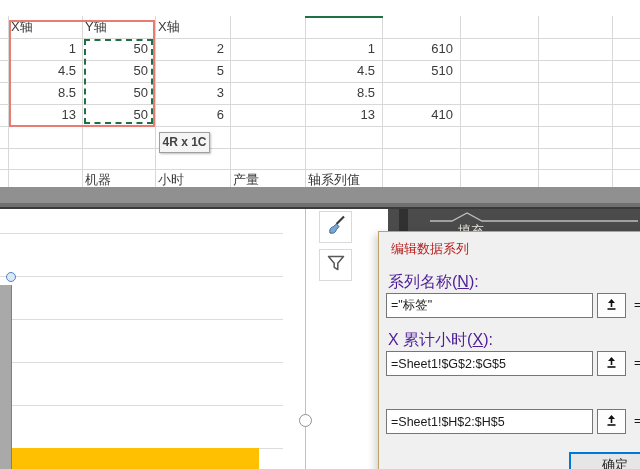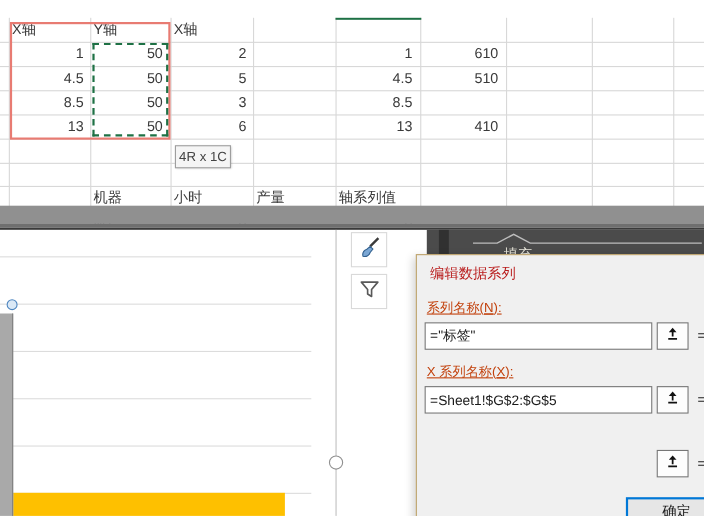--- a/index.html
+++ b/index.html
@@ -11,21 +11,21 @@
   .hgrid{position:absolute;left:0;width:640px;height:1px;background:#d8d8d8;}
   .cell{position:absolute;height:22px;line-height:22px;font-size:13px;color:#3a3a3a;white-space:nowrap;}
   .num{text-align:right;padding-right:3px;box-sizing:border-box;}
   #red-range{position:absolute;left:9px;top:4px;width:146px;height:107px;
              border:2px solid #e87b72;box-sizing:border-box;}
   #green-marquee{position:absolute;left:84px;top:23px;width:69px;height:85px;
              border:2px dashed #1e7145;box-sizing:border-box;}
   #green-colline{position:absolute;left:305px;top:0;width:78px;height:2px;background:#1e7145;}
   #size-tip{position:absolute;left:159px;top:116px;width:49px;height:19px;background:#f5f5f5;
             border:1px solid #9e9e9e;font-size:12px;line-height:19px;text-align:center;color:#444;
-            box-shadow:1px 1px 2px rgba(0,0,0,.25);}
+            box-shadow:1px 1px 2px rgba(0,0,0,.25);font-weight:bold;}
   
   .band{position:absolute;left:0;width:640px;}
   
   #chartwin{position:absolute;left:0;top:209px;width:640px;height:260px;background:#fff;}
   .cgrid{position:absolute;left:0;width:283px;height:1px;background:#dcdcdc;}
   #bar{position:absolute;left:12px;top:239px;width:247px;height:21px;background:#fec000;}
   #graystrip{position:absolute;left:0;top:76px;width:12px;height:184px;background:#a9a9a9;
              border-right:1px solid #7f7f7f;box-sizing:border-box;}
   #plot-handle{position:absolute;left:6px;top:63px;width:10px;height:10px;border-radius:50%;
              background:#dbe9f6;border:1.5px solid #4e86c0;box-sizing:border-box;}
@@ -36,21 +36,21 @@
           border:1px solid #d9d9d9;box-sizing:border-box;display:flex;
           align-items:center;justify-content:center;cursor:pointer;}
   #darkpane{position:absolute;left:388px;top:0;width:252px;height:23px;background:#4b4b4b;}
   #darkpane .dstrip{position:absolute;left:11px;top:0;width:9px;height:23px;background:#313131;}
   #pane-label{position:absolute;left:70px;top:13px;height:12px;overflow:hidden;
               color:#e8e6da;font-size:13px;}
   
   #dlg{position:absolute;left:378px;top:231px;width:280px;height:250px;background:#f0f0f0;
        border:1px solid #bda269;box-sizing:border-box;box-shadow:-3px 3px 8px rgba(0,0,0,.18);}
   #dlg .title{position:absolute;left:12px;top:8px;font-size:13px;color:#b91c1c;}
-  .dlabel{position:absolute;left:9px;font-size:12px;color:#c2410c;white-space:nowrap;text-decoration:underline;}
+  .dlabel{position:absolute;left:9px;font-size:16px;color:#4c1d95;white-space:nowrap;}
   .dlabel u{text-decoration:underline;}
   .dinput{position:absolute;left:7px;width:207px;height:25px;border:1px solid #767676;
           background:#fff;font-family:"Liberation Sans","DejaVu Sans",sans-serif;
           font-size:12.5px;color:#1a1a1a;padding:0 4px;box-sizing:border-box;}
   .rangebtn{position:absolute;left:218px;width:29px;height:25px;background:#fdfdfd;
             border:1px solid #767676;box-sizing:border-box;display:flex;align-items:center;
             justify-content:center;cursor:pointer;}
   .eq{position:absolute;left:255px;font-size:12.5px;color:#1a1a1a;height:25px;line-height:25px;}
   #okbtn{position:absolute;left:190px;top:220px;width:92px;height:26px;background:#e6e6e6;
          border:2px solid #0078d7;box-sizing:border-box;font-size:13px;color:#1a1a1a;
@@ -177,33 +177,34 @@
       <span>
         <svg width="13" height="14" viewBox="0 0 13 14">
           <line x1="2.5" y1="12" x2="10.5" y2="12" stroke="#111" stroke-width="1.6"></line>
           <line x1="6.5" y1="3.5" x2="6.5" y2="10" stroke="#111" stroke-width="1.6"></line>
           <polygon points="3,6 6.5,2 10,6" fill="#111"></polygon>
         </svg>
       </span>
     </div>
     <div class="eq" style="top:61px">=</div>
 
-    <div class="dlabel" style="top:98px"><span>X 系列名称(</span><u>X</u><span>):</span></div>
+    <div class="dlabel" style="top:98px"><span>X 累计小时(</span><u>X</u><span>):</span></div>
     <input class="dinput" style="top: 119px;" value="=Sheet1!$G$2:$G$5">
     <div class="rangebtn" style="top:119px">
       <span>
         <svg width="13" height="14" viewBox="0 0 13 14">
           <line x1="2.5" y1="12" x2="10.5" y2="12" stroke="#111" stroke-width="1.6"></line>
           <line x1="6.5" y1="3.5" x2="6.5" y2="10" stroke="#111" stroke-width="1.6"></line>
           <polygon points="3,6 6.5,2 10,6" fill="#111"></polygon>
         </svg>
       </span>
     </div>
     <div class="eq" style="top:119px">=</div>
 
+    <input class="dinput" style="top: 177px;" value="=Sheet1!$H$2:$H$5">
     <div class="rangebtn" style="top:177px">
       <span>
         <svg width="13" height="14" viewBox="0 0 13 14">
           <line x1="2.5" y1="12" x2="10.5" y2="12" stroke="#111" stroke-width="1.6"></line>
           <line x1="6.5" y1="3.5" x2="6.5" y2="10" stroke="#111" stroke-width="1.6"></line>
           <polygon points="3,6 6.5,2 10,6" fill="#111"></polygon>
         </svg>
       </span>
     </div>
     <div class="eq" style="top:177px">=</div>

